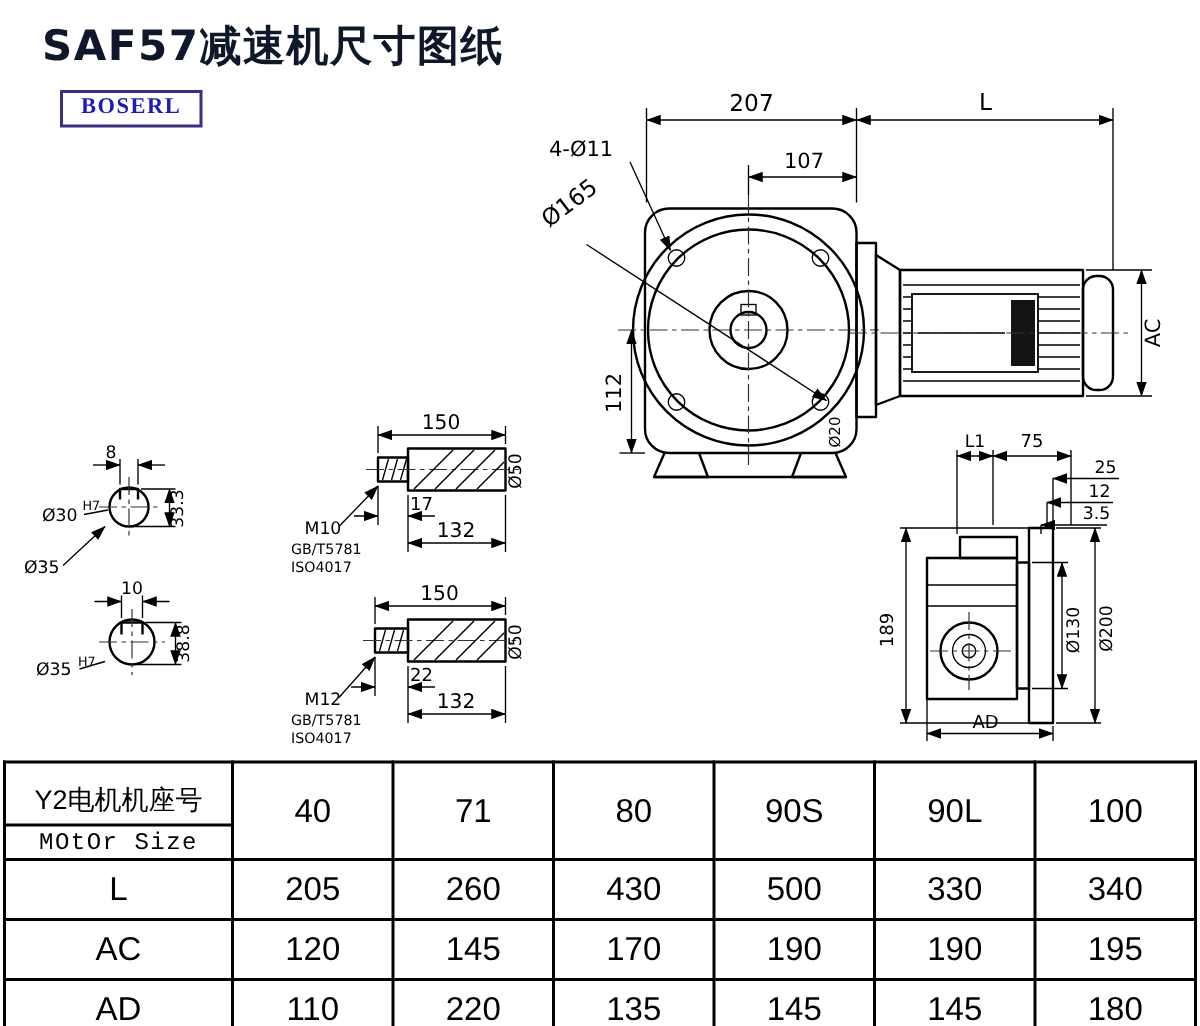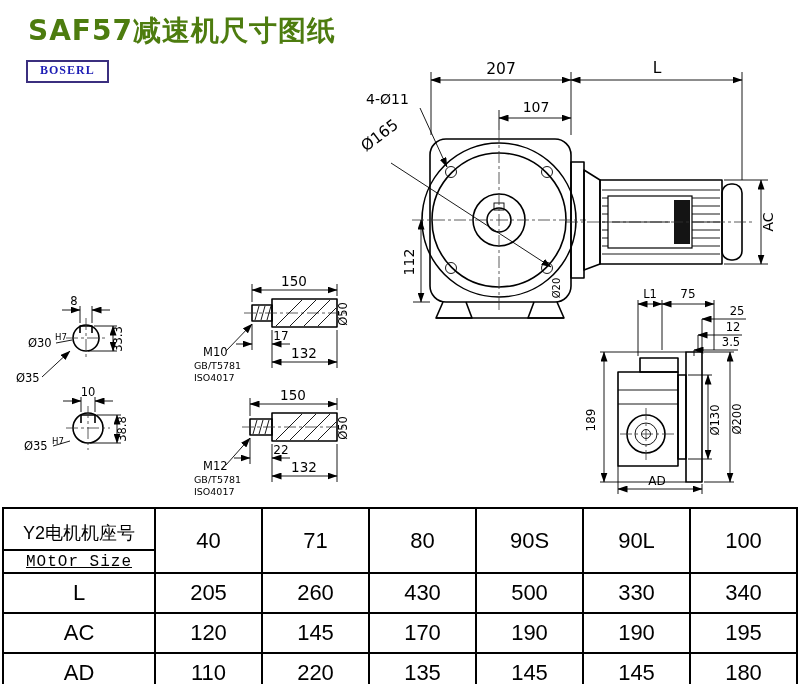--- a/index.html
+++ b/index.html
@@ -1,42 +1,42 @@
 <!DOCTYPE html>
 <html><head>
 <meta charset="utf-8">
 <style>
   html,body{margin:0;padding:0;background:#fff;}
   .stage{position:relative;width:800px;height:684px;background:#fff;overflow:hidden;
          font-family:"Liberation Sans","DejaVu Sans",sans-serif;}
   .title{position:absolute;left:28px;top:12px;margin:0;font-size:28px;font-weight:bold;
-         color:#4d7c0f;letter-spacing:1px;font-family:"DejaVu Sans","Liberation Sans",sans-serif;}
-  .brand{position:absolute;left:26px;top:60px;border:2px solid #3b2f7f;padding:1px 12px 3px 12px;
-         color:#1d1db5;font-weight:bold;font-size:12px;letter-spacing:1px;
+         color:#0f172a;letter-spacing:1px;font-family:"DejaVu Sans","Liberation Sans",sans-serif;}
+  .brand{position:absolute;left:40px;top:60px;border:2px solid #3b2f7f;padding:1px 12px 3px 12px;
+         color:#1d1db5;font-weight:bold;font-size:15px;letter-spacing:1px;
          font-family:"Liberation Serif","DejaVu Serif",serif;}
   svg.drawing{position:absolute;left:0;top:0;}
   svg .out{fill:none;stroke:#000;stroke-width:1.6;stroke-linejoin:round;}
   svg .thin{fill:none;stroke:#000;stroke-width:0.9;}
   svg .wout{fill:#fff;stroke:#000;stroke-width:1.2;}
   svg .fillb{fill:#141414;stroke:none;}
   svg .dim{fill:none;stroke:#000;stroke-width:0.9;}
   svg .cl{fill:none;stroke:#333;stroke-width:0.8;stroke-dasharray:12 3 3 3;}
   svg text{fill:#000;font-family:"DejaVu Sans","Liberation Sans",sans-serif;}
   .fz15{font-size:15.5px;} .fz14{font-size:14px;} .fz13{font-size:13.5px;}
   .fz12{font-size:12px;} .fz11{font-size:11.5px;} .fz10{font-size:10px;}
   .fz9{font-size:9.5px;} .sup{font-size:8.5px;}
   table.dims{position:absolute;left:2px;top:507px;width:796px;border-collapse:collapse;
              text-align:center;table-layout:fixed;}
   table.dims td{border:2px solid #000;padding:0;font-size:22px;color:#000;}
   table.dims tr.r1 td{height:46px;}
   table.dims tr.rn td{height:38px;}
   td.hdr{vertical-align:middle;}
   .hcn{font-size:18px;border-bottom:2px solid #000;padding:12px 0 4px 0;}
   .hen{font-size:16px;font-family:"Liberation Mono","DejaVu Sans Mono",monospace;
-       letter-spacing:1px;padding:2px 0 1px 0;text-decoration:underline;}
+       letter-spacing:1px;padding:2px 0 1px 0;}
   col.c0{width:152px;}
 </style>
 </head>
 <body>
 
 <div class="stage">
 
   <h1 class="title">SAF57减速机尺寸图纸</h1>
   <div class="brand">BOSERL</div>
 

